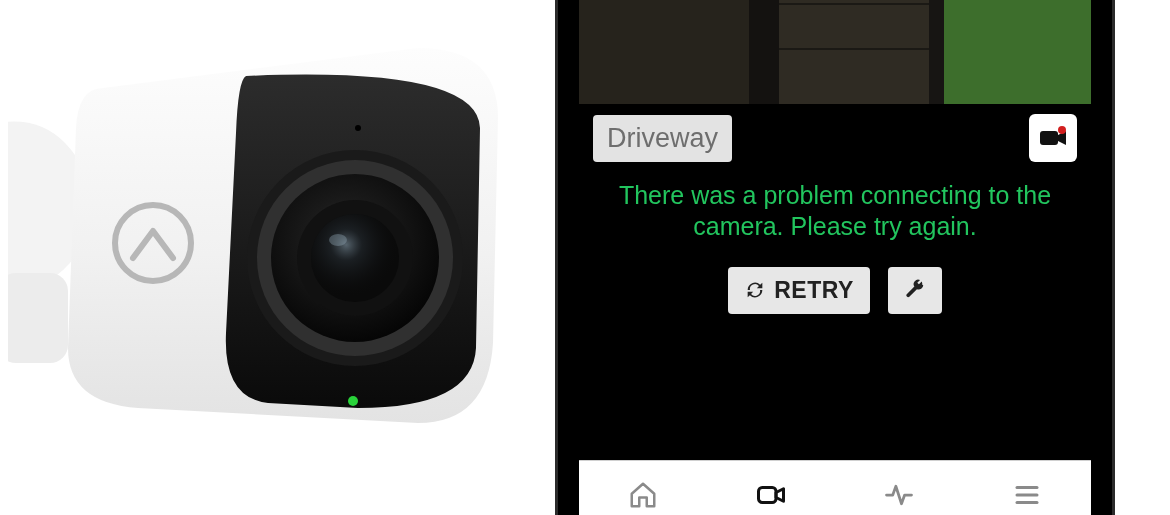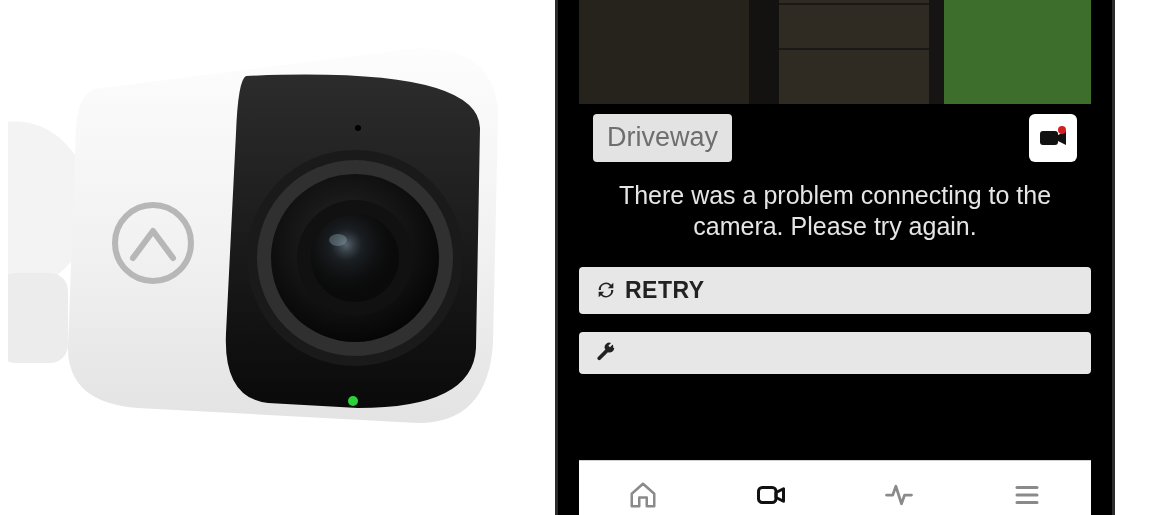--- a/index.html
+++ b/index.html
@@ -13,27 +13,27 @@
   
   .phone { position: absolute; left: 555px; top: -180px; width: 560px; height: 760px; }
   .phone-shell { position: absolute; inset: 0; border-radius: 56px; background: #000; }
   .phone-shell::after { content: ""; position: absolute; inset: 0; border-radius: 56px; box-shadow: inset 0 0 0 3px #2b2b2b, inset 0 0 0 16px #000; }
 
   .screen { position: absolute; left: 24px; right: 24px; top: 24px; bottom: 24px; border-radius: 40px; background: #000; overflow: hidden; display: flex; flex-direction: column; }
 
   .stream { position: relative; height: 260px; background: linear-gradient(180deg,#1c1a16 0%, #2a2720 55%, #24211a 100%); overflow: hidden; }
   .stream svg { position: absolute; inset: 0; width: 100%; height: 100%; }
 
-  .label-row { display: flex; justify-content: space-between; padding: 10px 14px 0 14px; }
+  .label-row { display: flex; align-items: center; justify-content: space-between; padding: 10px 14px 0 14px; }
   .camera-label { background: #e3e3e3; color: #6e6e6e; font-size: 27px; padding: 8px 14px; border-radius: 4px; }
   .record-btn { width: 48px; height: 48px; background: #fff; border-radius: 6px; display: flex; align-items: center; justify-content: center; }
 
-  .error-msg { color: #e5e5e5; font-size: 25px; line-height: 1.25; text-align: center; padding: 18px 34px 10px 34px; }
-
-  .actions { display: flex; justify-content: center; gap: 18px; padding: 14px 0 10px 0; flex-direction: column; }
+  .error-msg { color: #22c55e; font-size: 25px; line-height: 1.25; text-align: center; padding: 18px 34px 10px 34px; }
+
+  .actions { display: flex; justify-content: center; gap: 18px; padding: 14px 0 10px 0; }
   .act-btn { background: #e7e7e7; color: #222; font-size: 23px; font-weight: 600; letter-spacing: .5px; padding: 10px 16px; border-radius: 4px; display: inline-flex; align-items: center; gap: 8px; border: none; }
   .act-btn svg { width: 22px; height: 22px; }
 
   .spacer { flex: 1; background: #000; }
 
   .tabbar { background: #ffffff; display: flex; height: 96px; border-top: 1px solid #d0d0d0; }
   .tab { flex: 1; display: flex; flex-direction: column; align-items: center; justify-content: center; gap: 2px; color: #8a8a8a; font-size: 22px; }
   .tab.active { color: #111; font-weight: 600; }
   .tab svg { width: 34px; height: 30px; }
 </style>

